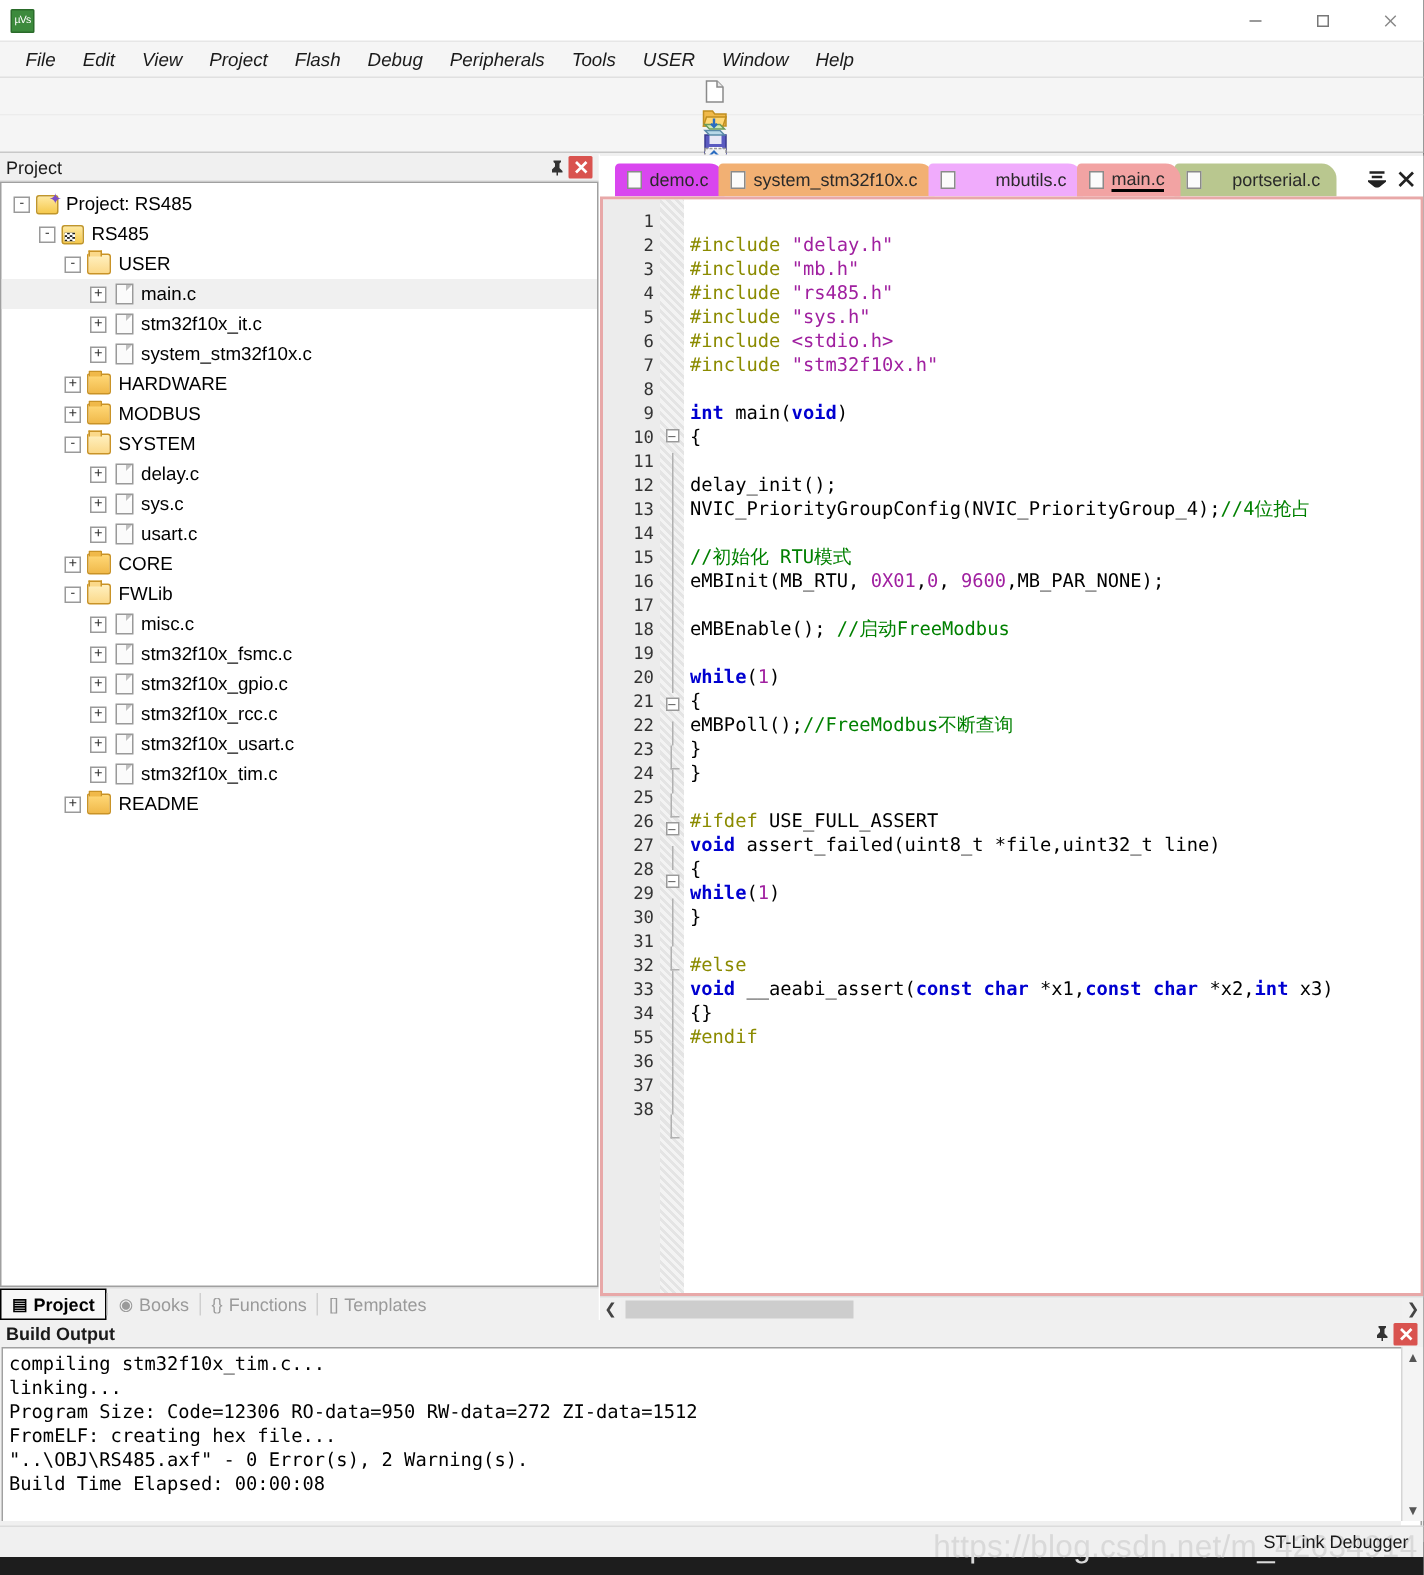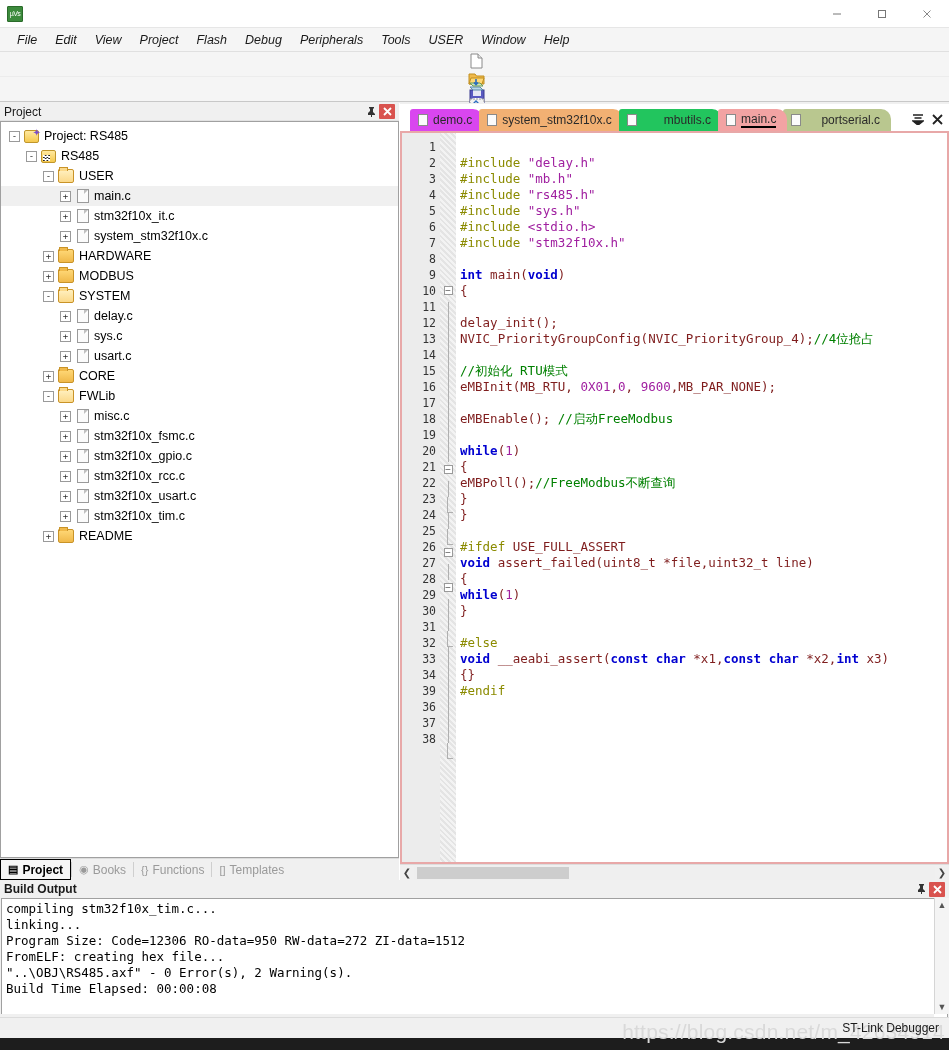--- a/index.html
+++ b/index.html
@@ -222,21 +222,21 @@
   .fold-line { width: 1px; height: 16px; background: #b0b0b0; margin: 0 auto; }
   .fold-end { width: 6px; height: 16px; border-left: 1px solid #b0b0b0; border-bottom: 1px solid #b0b0b0; margin-left: 7px; }
   .fold-blank { height: 16px; }
 
   
   .kw   { color: #0000d0; font-weight: bold; }
   .pp   { color: #8b8b00; }
   .str  { color: #a020a0; }
   .num  { color: #a020a0; }
   .cmt  { color: #008000; }
-  .pl   { color: #7f1d1d; }
+  .pl   { color: #000000; }
 
   .hscroll {
     height: 16px; background: #f0f0f0; display: flex; align-items: center;
     border-top: 1px solid #ddd; position: relative;
   }
   .hs-arrow { width: 14px; text-align: center; font-size: 10px; color: #444; }
   .hs-track { flex: 1; height: 14px; background: #efefef; position: relative; }
   .hs-thumb { position: absolute; left: 3px; top: 1px; width: 152px; height: 12px; background: #cdcdcd; }
 
   
@@ -783,21 +783,21 @@
     <div class="editor-pane">
       <div class="tabstrip" id="tabstrip">
         <div class="etab" style="background: #d946ef; align-items: center;">
             <span class="efile-ic"></span>
             <span class="etab-label">demo.c</span>
           </div>
           <div class="etab" style="background: rgb(242, 176, 115);">
             <span class="efile-ic"></span>
             <span class="etab-label">system_stm32f10x.c</span>
           </div>
-          <div class="etab" style="background: #22c55e; gap: 27px;">
+          <div class="etab" style="background: #f0abfc; gap: 27px;">
             <span class="efile-ic"></span>
             <span class="etab-label">mbutils.c</span>
           </div>
           <div class="etab active" style="background: rgb(242, 163, 163);">
             <span class="efile-ic"></span>
             <span class="etab-label">main.c</span>
           </div>
           <div class="etab" style="background: rgb(185, 199, 143); gap: 20px;">
             <span class="efile-ic"></span>
             <span class="etab-label">portserial.c</span>
@@ -844,21 +844,21 @@
             <div class="gl">25</div>
             <div class="gl">26</div>
             <div class="gl">27</div>
             <div class="gl">28</div>
             <div class="gl">29</div>
             <div class="gl">30</div>
             <div class="gl">31</div>
             <div class="gl">32</div>
             <div class="gl">33</div>
             <div class="gl">34</div>
-            <div class="gl">39</div>
+            <div class="gl">55</div>
             <div class="gl">36</div>
             <div class="gl">37</div>
             <div class="gl">38</div>
           </div>
         <div class="gutter-fold" id="gutterfold">
             <div class="gl fold-blank"></div>
             <div class="gl fold-blank"></div>
             <div class="gl fold-blank"></div>
             <div class="gl fold-blank"></div>
             <div class="gl fold-blank"></div>

